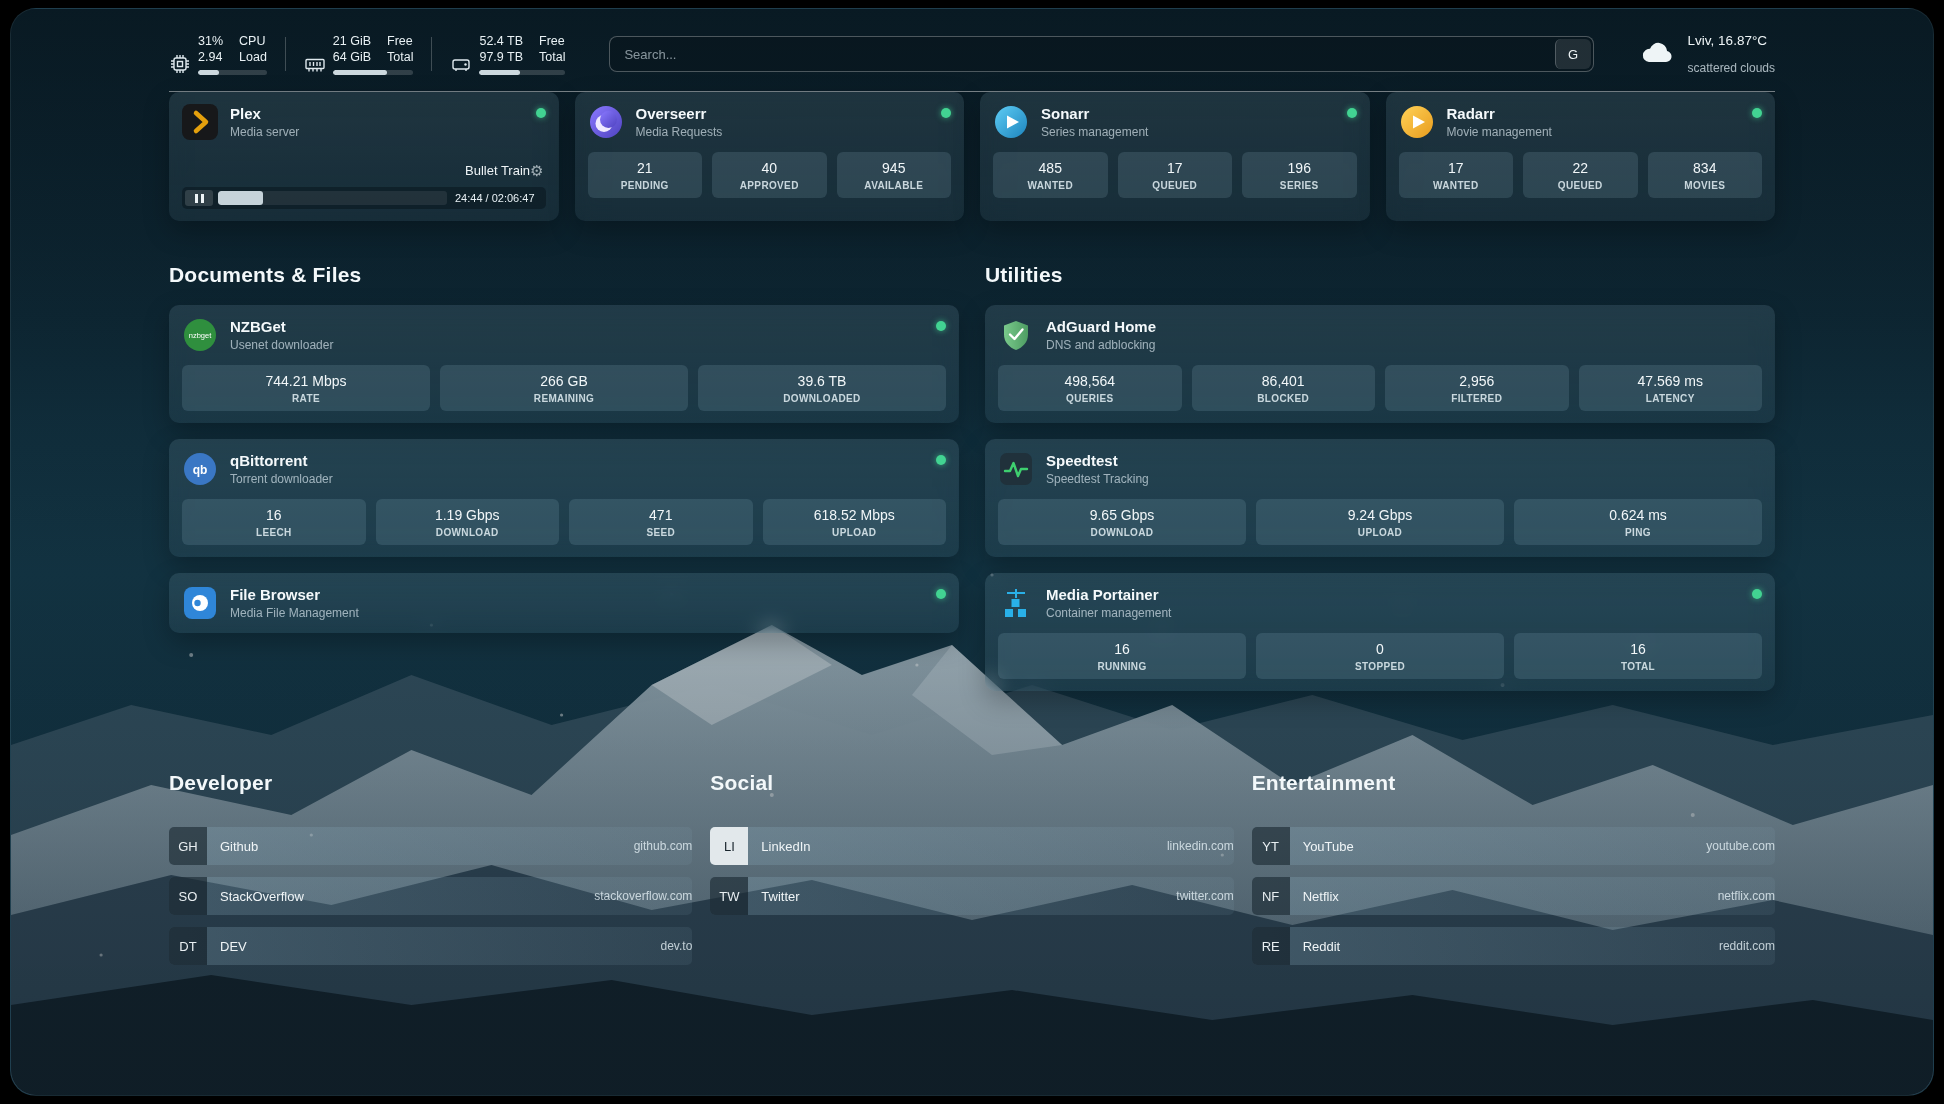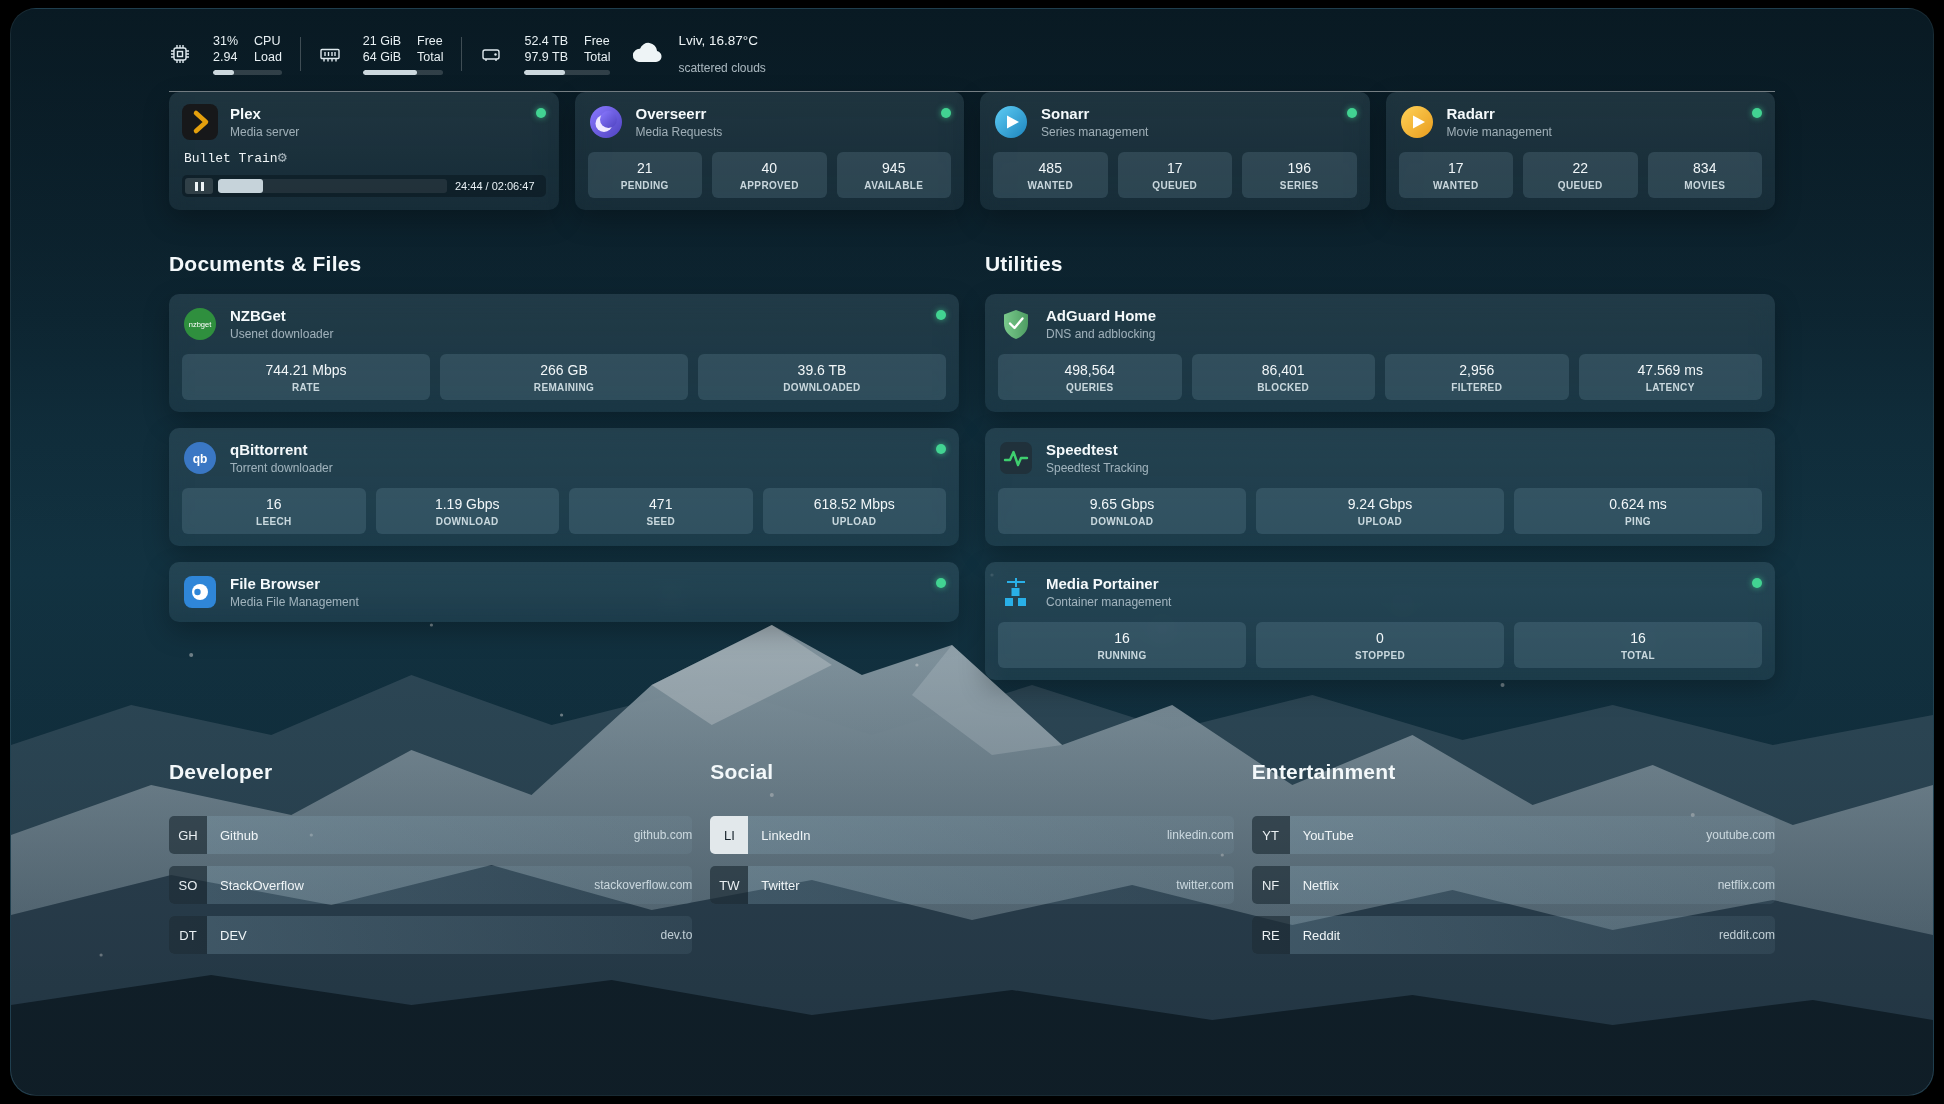--- a/index.html
+++ b/index.html
@@ -17,21 +17,21 @@
   }
   .bg-mountains { position:absolute; left:0; bottom:0; width:100%; height:560px; display:block; }
   .scrim {
     position:absolute; inset:0;
     background:linear-gradient(180deg, rgba(7,20,28,0.35) 0%, rgba(7,20,28,0.10) 38%, rgba(9,22,30,0.42) 100%);
   }
   .content { position:relative; z-index:2; padding:0 158px; }
 
   
   .topbar { display:flex; align-items:center; padding-top:24px; gap:18px; height:66px; }
-  .sys { display:flex; align-items:center; gap:22px; flex:none; }
+  .sys { display:flex; align-items:flex-end; gap:7px; flex:none; }
   .sysicon { display:flex; color:#dfe9ee; }
   .syscol { display:flex; flex-direction:column; }
   .systext { display:grid; grid-template-columns:max-content max-content; column-gap:16px; font-size:12.5px; line-height:16px; color:#e9f1f4; }
   .sysbar { height:5px; border-radius:3px; background:rgba(255,255,255,0.16); margin-top:5px; overflow:hidden; }
   .sysfill { height:100%; background:#ccd8de; border-radius:3px; }
   .vdiv { width:1px; height:34px; background:rgba(255,255,255,0.22); flex:none; }
 
   .search { flex:1; height:36px; position:relative; margin:0 26px; }
   .search input {
     width:100%; height:100%; background:rgba(9,20,27,0.45);
@@ -80,21 +80,21 @@
          background:#42d392; box-shadow:0 0 6px rgba(66,211,146,0.7); flex:none; }
 
   .stats { display:grid; gap:10px; margin-top:12px; }
   .stats.c3 { grid-template-columns:repeat(3,1fr); }
   .stats.c4 { grid-template-columns:repeat(4,1fr); }
   .stat { background:rgba(158,193,210,0.16); border-radius:6px; padding:8px 4px 7px; text-align:center; }
   .stat .v { font-size:14px; color:#f2f7f9; white-space:nowrap; }
   .stat .l { font-size:10px; font-weight:700; letter-spacing:0.35px; color:rgba(228,240,245,0.85); margin-top:4px; }
 
   
-  .nowplaying { display:flex; align-items:center; justify-content:flex-start; font-size:13px; margin-top:11px; padding:0 2px;font-family:Liberation Mono, monospace; }
+  .nowplaying { display:flex; align-items:center; justify-content:flex-end; font-size:13px; margin-top:23px; padding:0 2px; }
   .gear { font-size:15px; color:rgba(230,240,245,0.65); cursor:pointer; line-height:1; }
   .player { display:flex; align-items:center; margin-top:9px; background:rgba(9,21,29,0.55); border-radius:5px; padding:3px; }
   .pausebtn { width:28px; height:16px; background:rgba(255,255,255,0.14); border:none; border-radius:3px;
               display:flex; gap:3px; align-items:center; justify-content:center; cursor:pointer; flex:none; }
   .pausebtn i { width:3px; height:9px; background:#eef4f6; display:block; }
   .ptrack { flex:1; height:14px; margin-left:5px; background:rgba(255,255,255,0.08); border-radius:3px; overflow:hidden; }
   .pfill { height:100%; background:#c6d3da; border-radius:3px; }
   .ptime { font-size:11px; padding:0 8px; color:#e8f0f4; white-space:nowrap; }
 
   
@@ -207,20 +207,24 @@
             <span>Free</span>
             <span>97.9 TB</span>
             <span>Total</span>
           </div>
           <div class="sysbar">
             <div class="sysfill" style="width: 47%;"></div>
           </div>
         </div>
       </div>
 
+      <div class="search">
+        <input type="text" placeholder="Search..." style="">
+        <button class="gbtn">G</button>
+      </div>
 
       <div class="weather">
         <span>
           <svg width="38" height="30" viewBox="0 0 38 30">
             <path d="M11 25 h17 a5.5 5.5 0 0 0 1.1-10.9 A8.8 8.8 0 0 0 12 11.8 A6.6 6.6 0 0 0 11 25 z" fill="#eef4f6"></path>
           </svg>
         </span>
         <div>
           <div class="wloc">Lviv, 16.87°C</div>
           <div class="wcond">scattered clouds</div>

